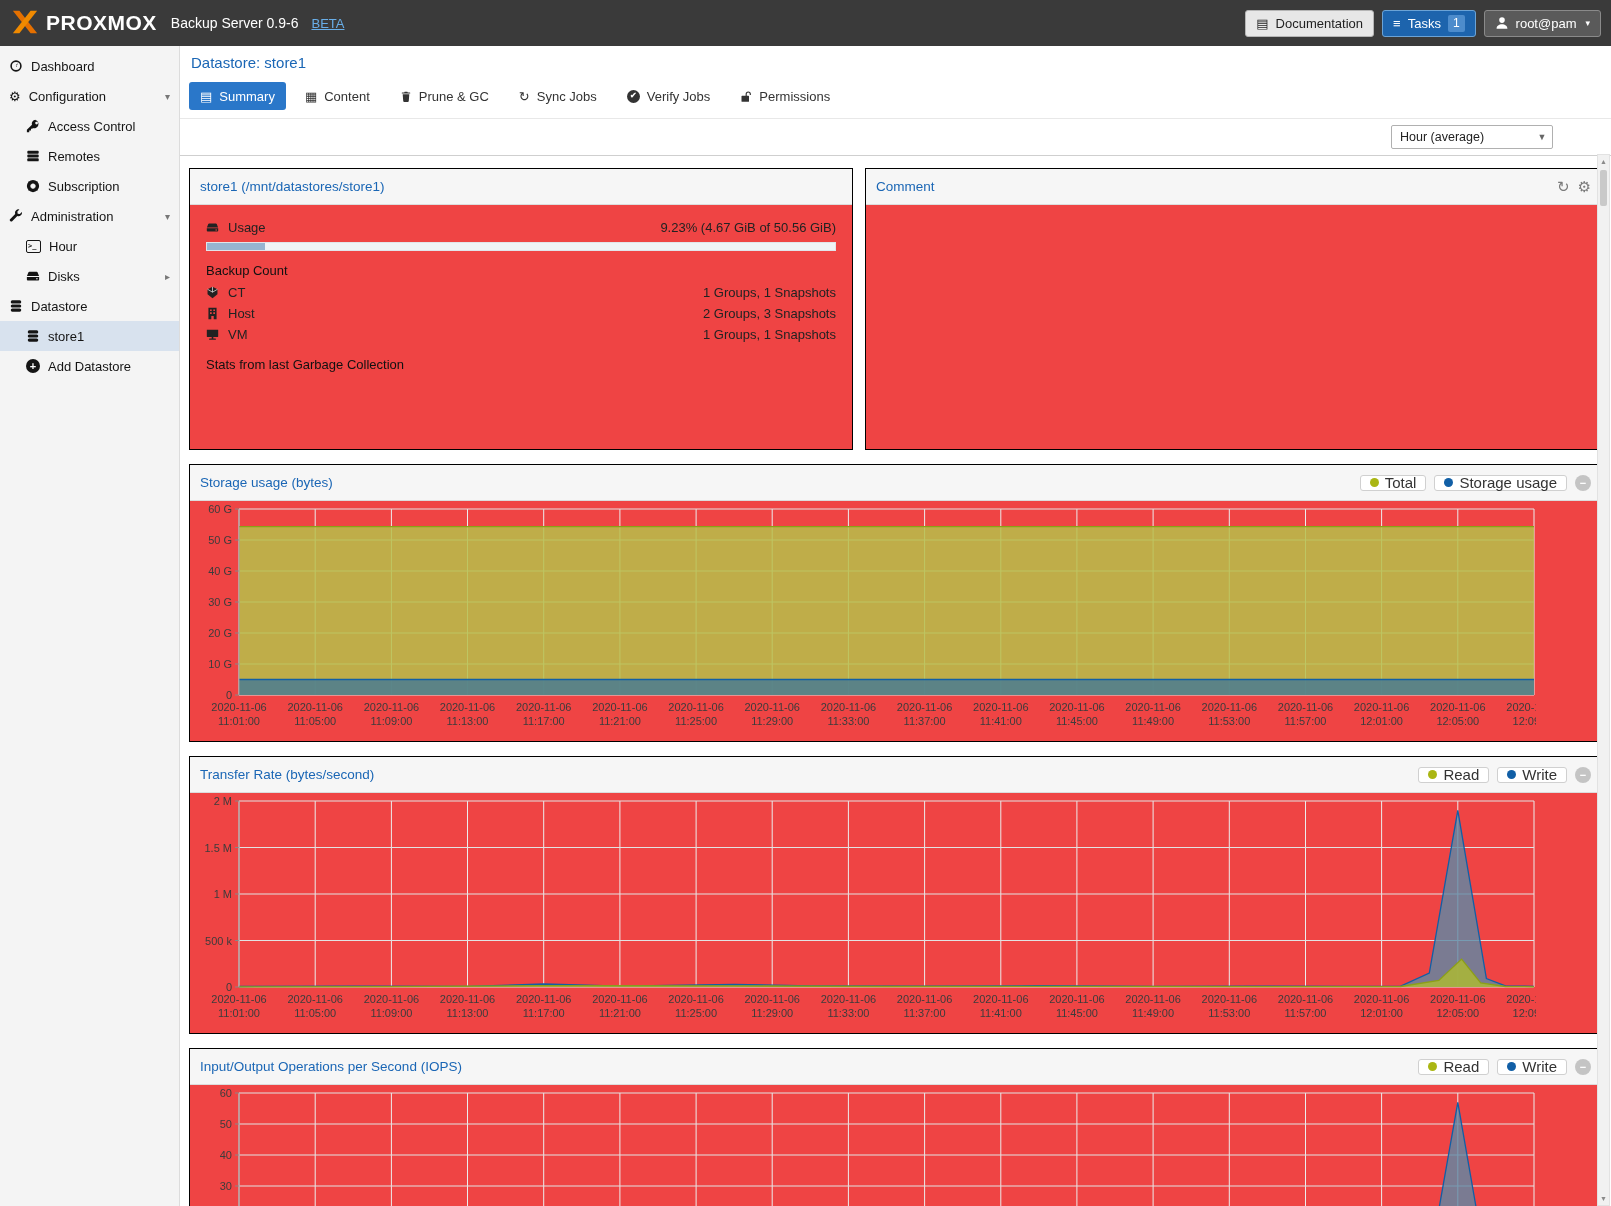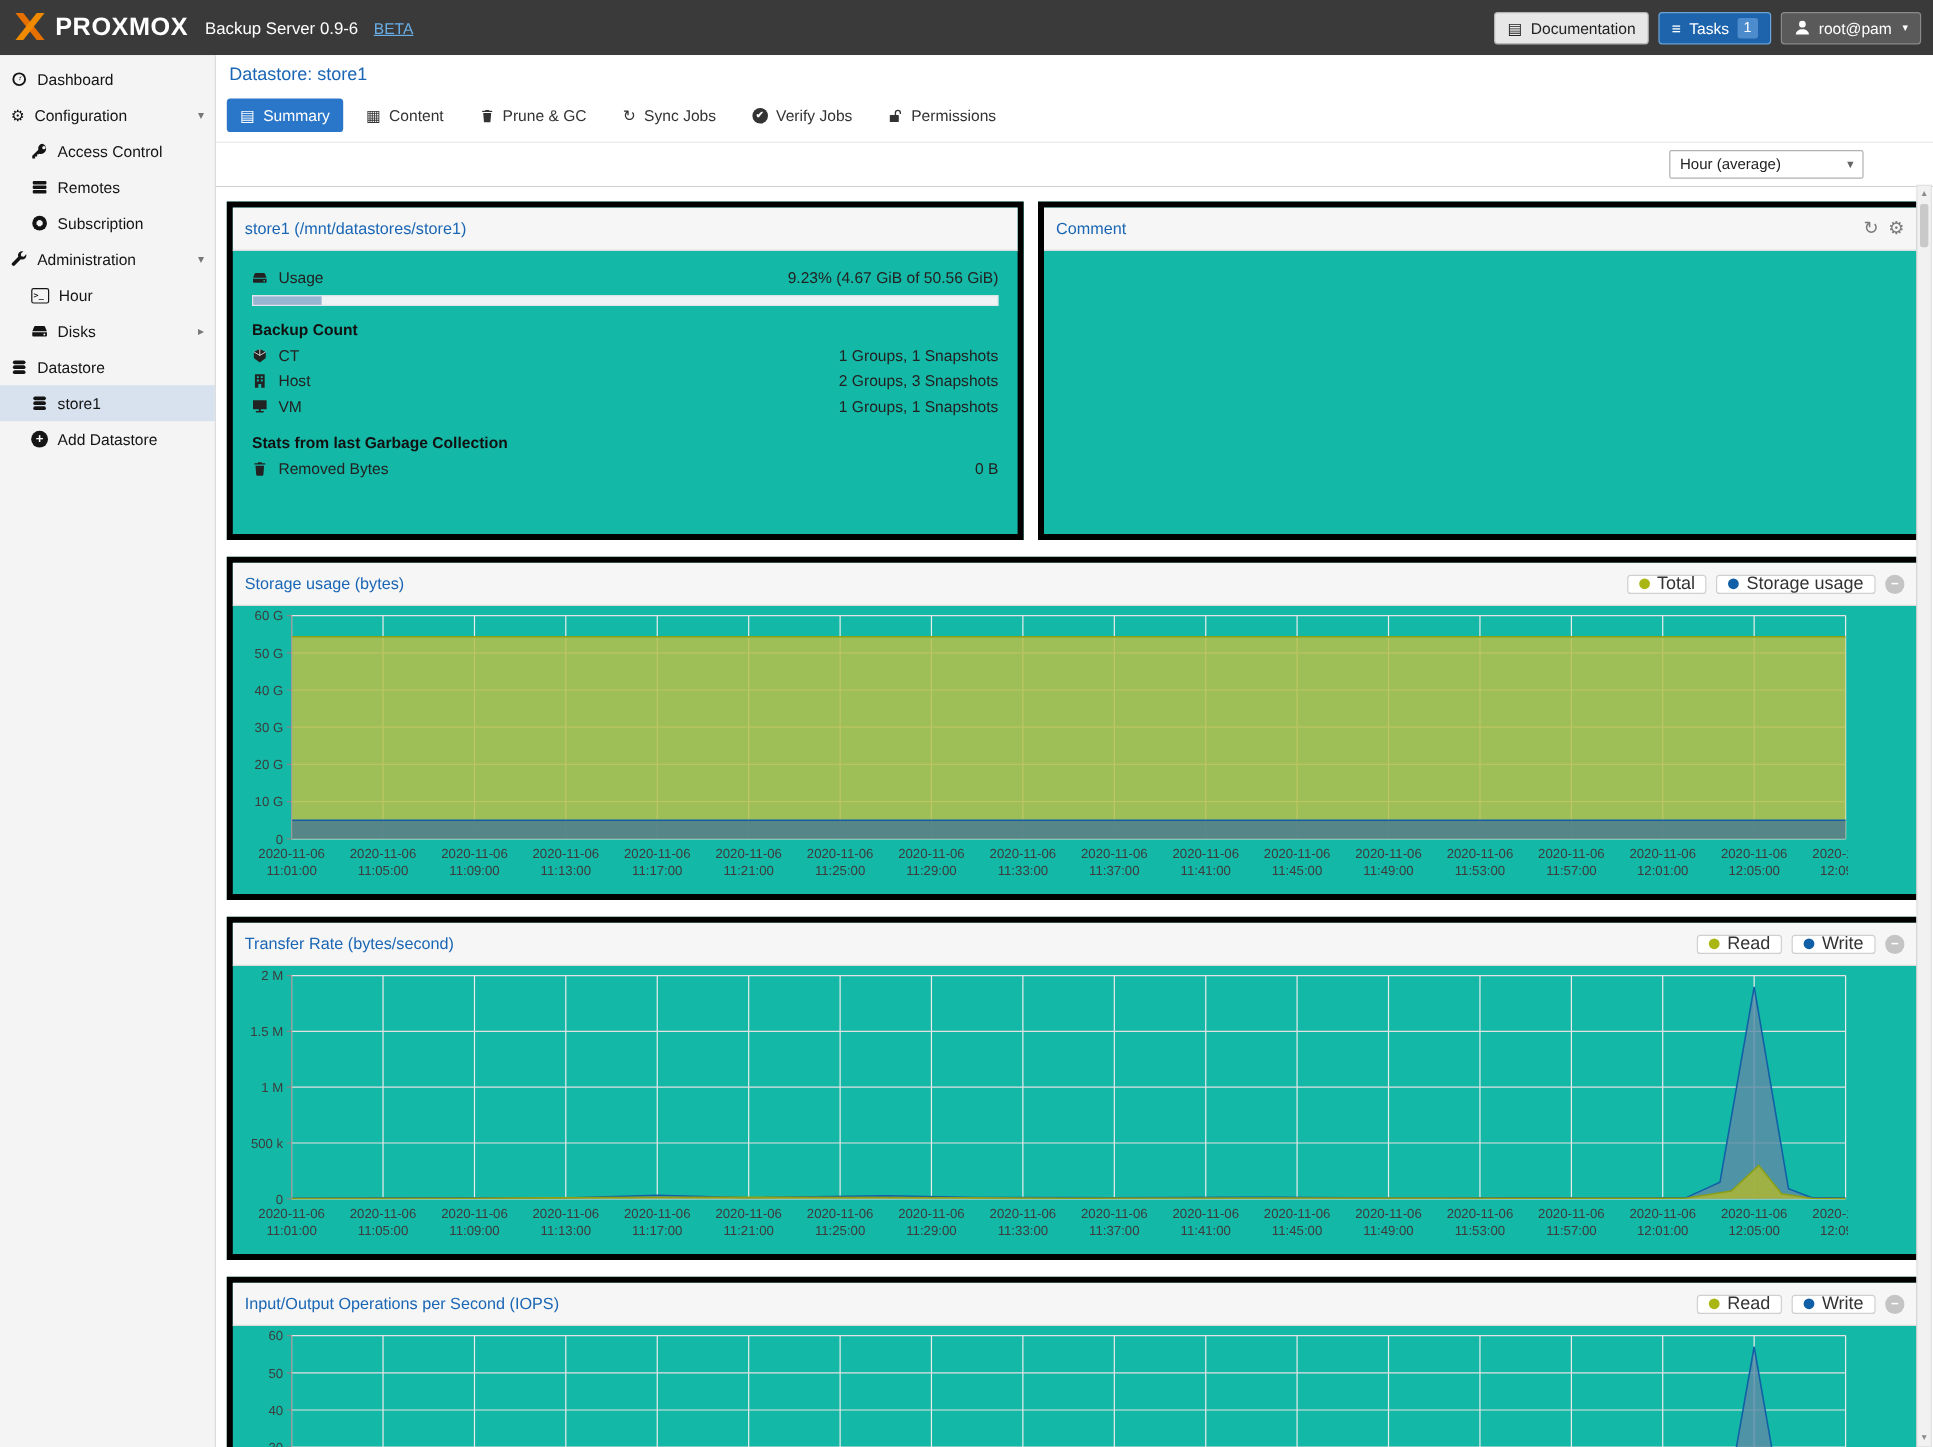--- a/index.html
+++ b/index.html
@@ -44,33 +44,33 @@
   .circle-ic b{color:#fff;font-size:8px;line-height:1}
   .toolbar{height:38px;border-top:1px solid #e8e8e8;border-bottom:1px solid #cfcfcf;background:#fff;
            display:flex;align-items:center;justify-content:flex-end;padding-right:58px}
   .combo{width:162px;height:24px;border:1px solid #b0b0b0;border-radius:2px;background:#fff;
          display:flex;align-items:center;cursor:pointer}
   .combo .ctext{flex:1;padding:0 8px;font-size:12.5px;color:#222;white-space:nowrap}
   .combo .ctrig{width:20px;text-align:center;color:#666;font-size:9px}
   
   .scroll{padding:12px 9px;height:1052px;overflow:hidden;background:#fff}
   .row1{display:flex;gap:12px;margin-bottom:14px}
-  .panel{border:5px solid #000000;background:#14b8a6}
+  .panel{border:1px solid #000000;background:#ef4444}
   .panel-hd{height:36px;display:flex;align-items:center;padding:0 10px;background:#f6f6f6;border-bottom:1px solid #dcdcdc}
   .panel-title{color:#1a66b5;font-size:13.5px}
   .hd-right{margin-left:auto;display:flex;align-items:center;gap:8px}
   .tool{color:#7b7b7b;font-size:15px;cursor:pointer;line-height:1}
   .store-panel{width:664px;height:282px}
   .comment-panel{flex:1;height:282px}
   .store-bd{padding:12px 16px}
   .kv{display:flex;align-items:center;padding:3px 0}
   .kv .lbl{display:flex;align-items:center;gap:9px}
   .kv .ic{width:13px;height:13px}
   .kv .val{margin-left:auto}
-  .sect{font-weight:bold;margin:12px 0 4px;color:#111}
+  .sect{font-weight:normal;margin:12px 0 4px;color:#111}
   .progress{height:9px;background:#f0f3f6;border:1px solid #e1e5ea;margin-top:4px}
   .progress i{display:block;height:100%;background:#97b4d1}
   
   .chart-panel{margin-bottom:14px}
   .chart-bd{padding:2px 4px 6px}
   .chart-bd svg{display:block}
   .legend-chip{display:inline-flex;align-items:center;gap:6px;background:#fff;border:1px solid #d0d0d0;
                border-radius:3px;height:16px;padding:0 9px;font-size:15px;color:#333;cursor:pointer}
   .dot{width:9px;height:9px;border-radius:50%;background:#999}
   .minus-circle{width:16px;height:16px;border-radius:50%;background:#c4c4c4;color:#fff;display:inline-flex;
@@ -278,29 +278,20 @@
             <div class="kv">
               <span class="lbl">
                 <svg class="ic" viewBox="0 0 16 16">
                   <path d="M1.5 2h13c.3 0 .5.2.5.5v8c0 .3-.2.5-.5.5H9v2h2.5a.7.7 0 1 1 0 1.4h-7a.7.7 0 1 1 0-1.4H7v-2H1.5a.5.5 0 0 1-.5-.5v-8c0-.3.2-.5.5-.5z"></path>
                 </svg>
                 <span>VM</span>
               </span>
               <span class="val">1 Groups, 1 Snapshots</span>
             </div>
             <div class="sect">Stats from last Garbage Collection</div>
-            <div class="kv">
-              <span class="lbl">
-                <svg class="ic" viewBox="0 0 16 16">
-                  <path d="M6.2 1.5h3.6l.6 1H13a.7.7 0 1 1 0 1.4H3A.7.7 0 1 1 3 2.5h2.6zM3.6 5h8.8l-.7 9a1.4 1.4 0 0 1-1.4 1.3H5.7A1.4 1.4 0 0 1 4.3 14z"></path>
-                </svg>
-                <span>Removed Bytes</span>
-              </span>
-              <span class="val">0 B</span>
-            </div>
           </div>
         </section>
 
         <section class="panel comment-panel">
           <div class="panel-hd">
             <span class="panel-title">Comment</span>
             <div class="hd-right">
               <span class="tool">↻</span>
               <span class="tool">⚙</span>
             </div>

